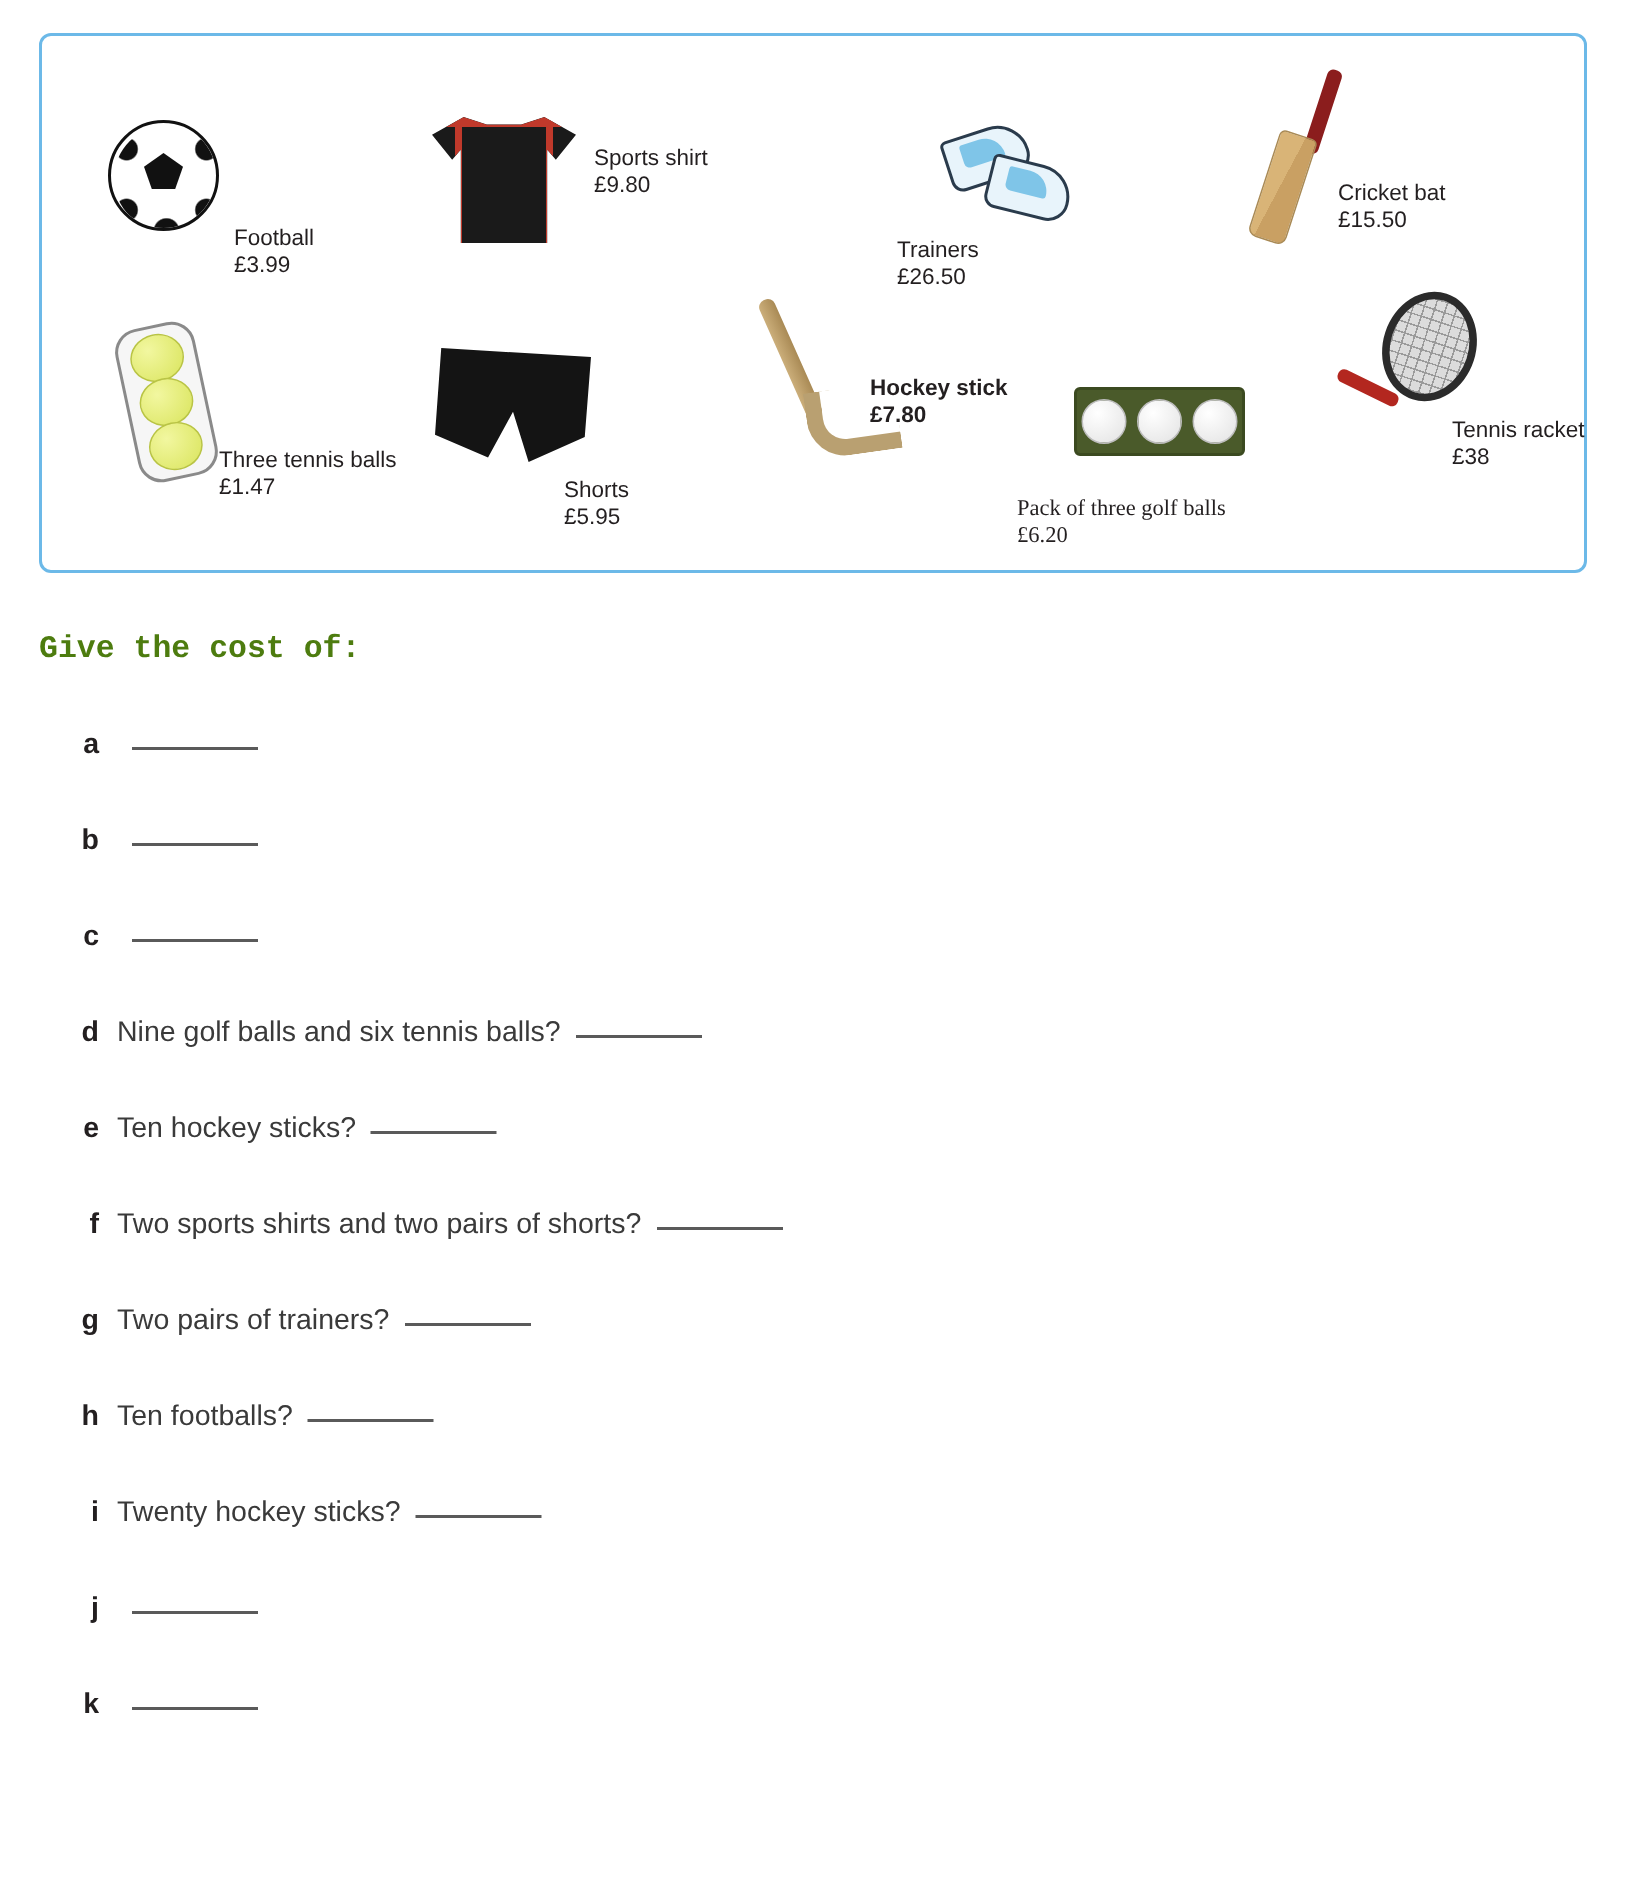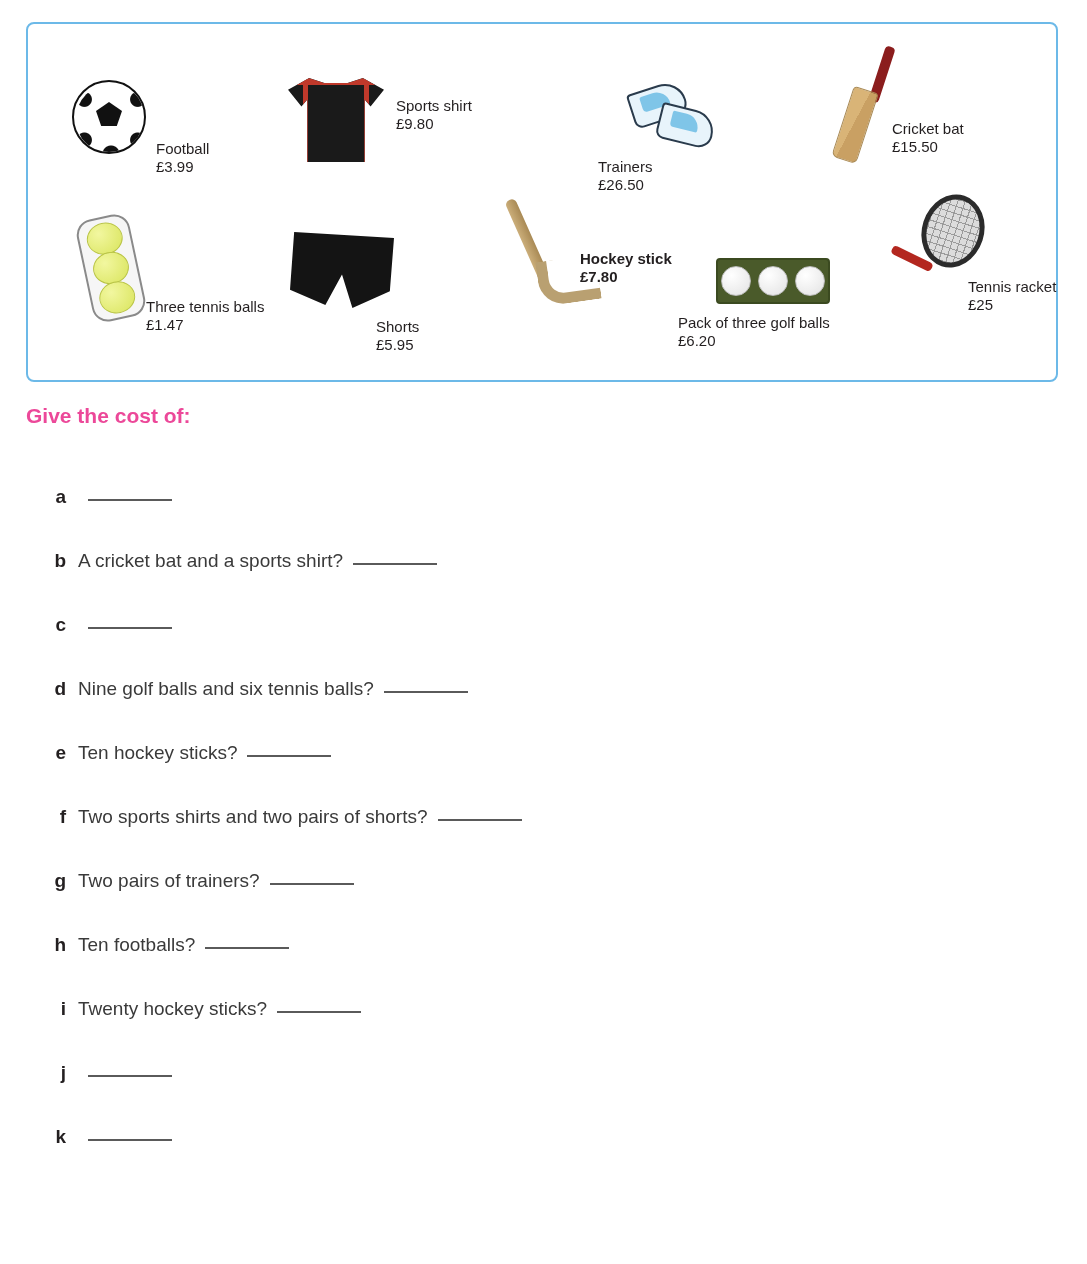--- a/index.html
+++ b/index.html
@@ -228,24 +228,25 @@
     width: 44px; height: 9px;
     background: #b3271f;
     border-radius: 4px;
     transform: rotate(26deg);
   }
 
   
   .prompt {
     position: absolute;
     left: 26px;
-    top: 404px;
+    top: 422px;
     font-size: 21px;
     font-weight: bold;
-    color: #ec4899;
+    color: #4d7c0f;
+    font-family: Liberation Mono, monospace;
   }
 
   .q-list {
     position: absolute;
     left: 26px;
     top: 486px;
     width: 1010px;
   }
   .q-row {
     display: flex;
@@ -275,21 +276,21 @@
     transform: translateY(-2px);
   }
 </style>
 </head>
 <body>
 
 <div class="price-panel">
 
   <div class="item" style="left:44px; top:50px;">
     <div class="art ball-football" style="left:0; top:6px;"></div>
-    <div class="caption" style="left:84px; top:66px;">
+    <div class="caption" style="left:84px; top:76px;">
       <span>Football</span>
       <span class="price">£3.99</span>
     </div>
   </div>
 
   <div class="item" style="left:260px; top:40px;">
     <div class="art shirt" style="left:0; top:14px;"></div>
     <div class="caption" style="left:108px; top:33px;">
       <span>Sports shirt</span>
       <span class="price">£9.80</span>
@@ -348,51 +349,50 @@
       <span class="price">£7.80</span>
     </div>
   </div>
 
   <div class="item" style="left:650px; top:234px;">
     <div class="art golfpack" style="left:38px; top:0;">
       <div class="gball"></div>
         <div class="gball"></div>
         <div class="gball"></div>
     </div>
-    <div class="caption" style="left:0; top:56px;">
+    <div class="caption" style="left:0; top:72px;font-family:Liberation Serif, serif;">
       <span>Pack of three golf balls</span>
       <span class="price">£6.20</span>
     </div>
   </div>
 
   <div class="item" style="left:860px; top:168px;">
     <div class="art racket" style="left:0; top:0;">
       <div class="head"></div>
       <div class="grip"></div>
     </div>
     <div class="caption" style="left:80px; top:86px;">
       <span>Tennis racket</span>
-      <span class="price">£25</span>
+      <span class="price">£38</span>
     </div>
   </div>
 
 </div>
 
 <div class="prompt">Give the cost of:</div>
 
 <div class="q-list">
 
   <div class="q-row">
     <span class="q-letter">a</span>
     <span class="q-blank"></span>
   </div>
 
   <div class="q-row">
     <span class="q-letter">b</span>
-    <span class="q-text">A cricket bat and a sports shirt?</span>
     <span class="q-blank"></span>
   </div>
 
   <div class="q-row">
     <span class="q-letter">c</span>
     <span class="q-blank"></span>
   </div>
 
   <div class="q-row">
     <span class="q-letter">d</span>

